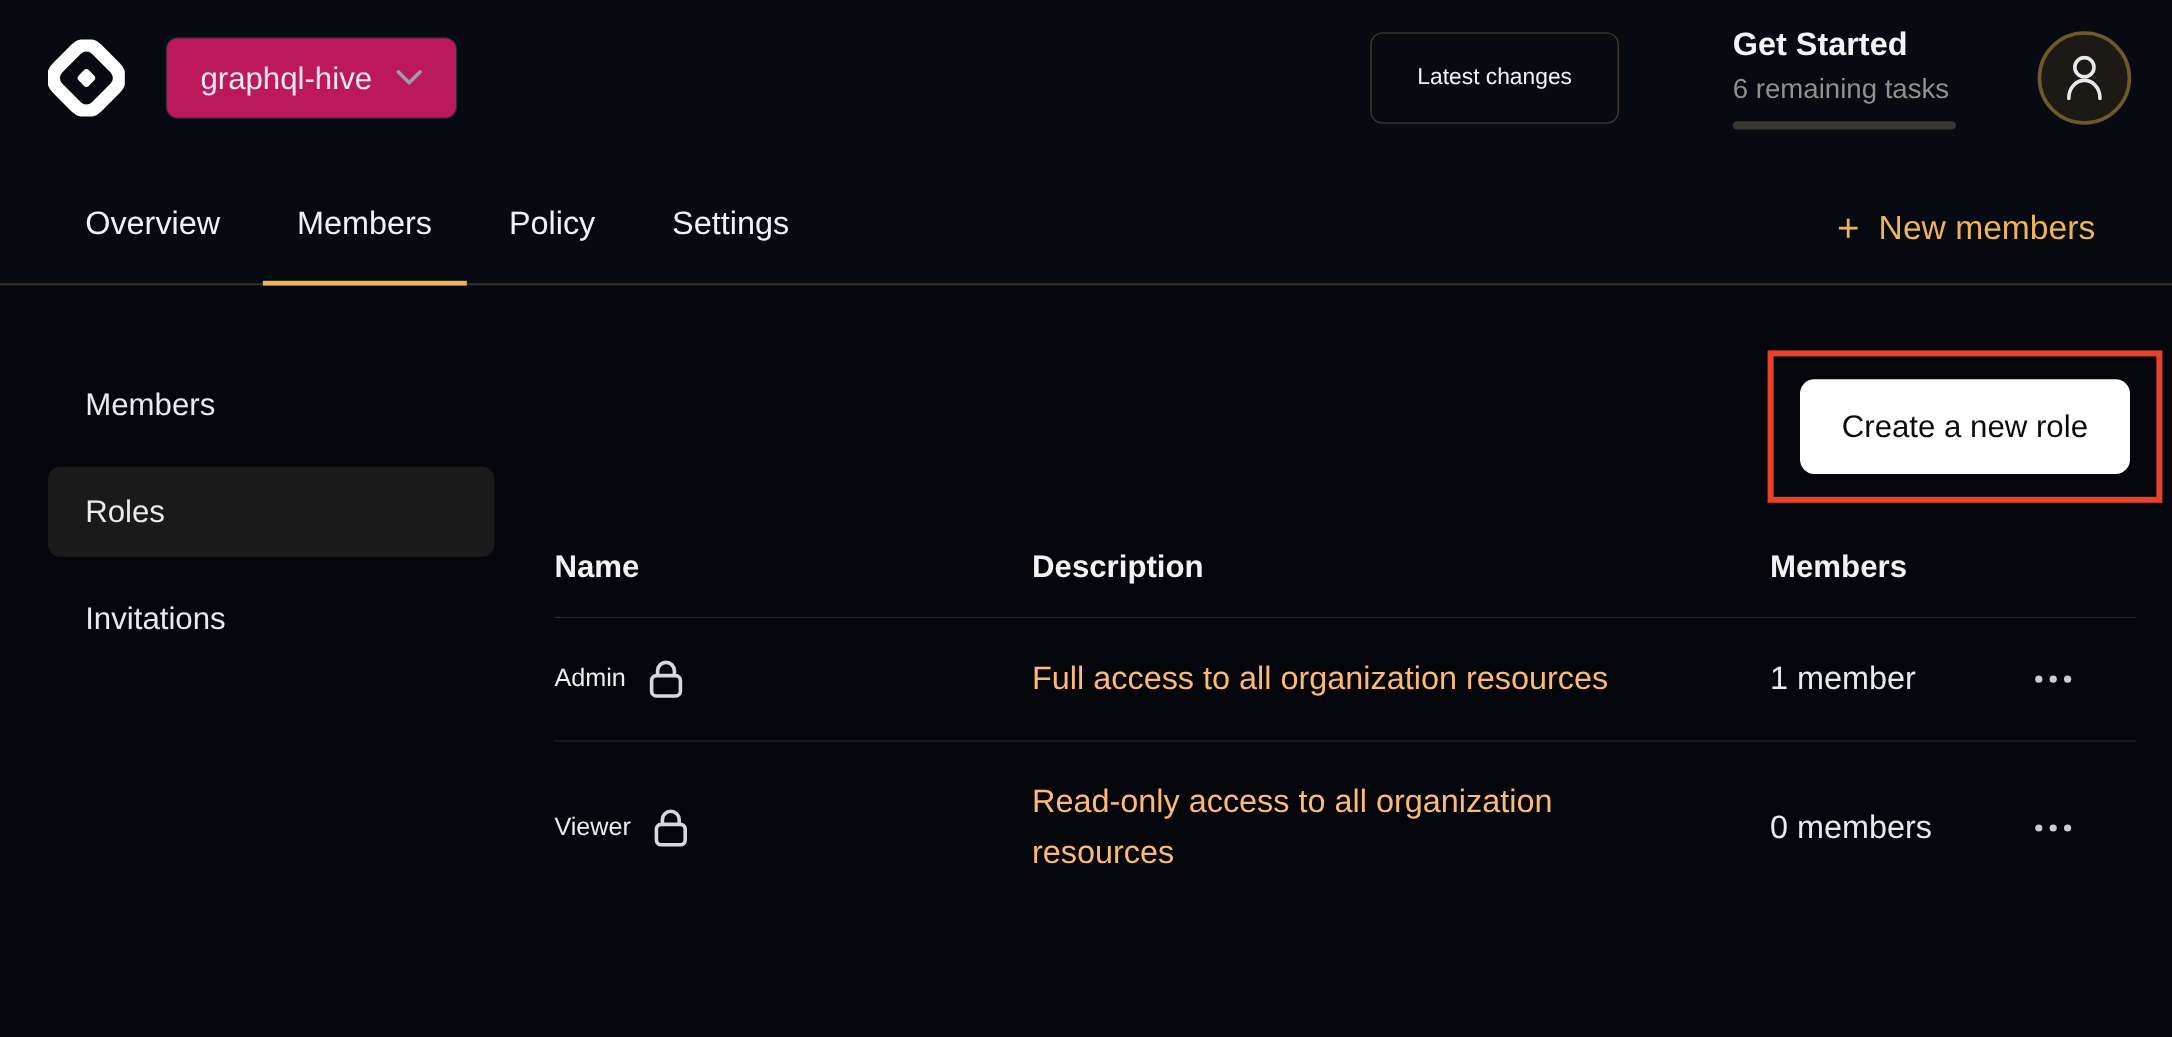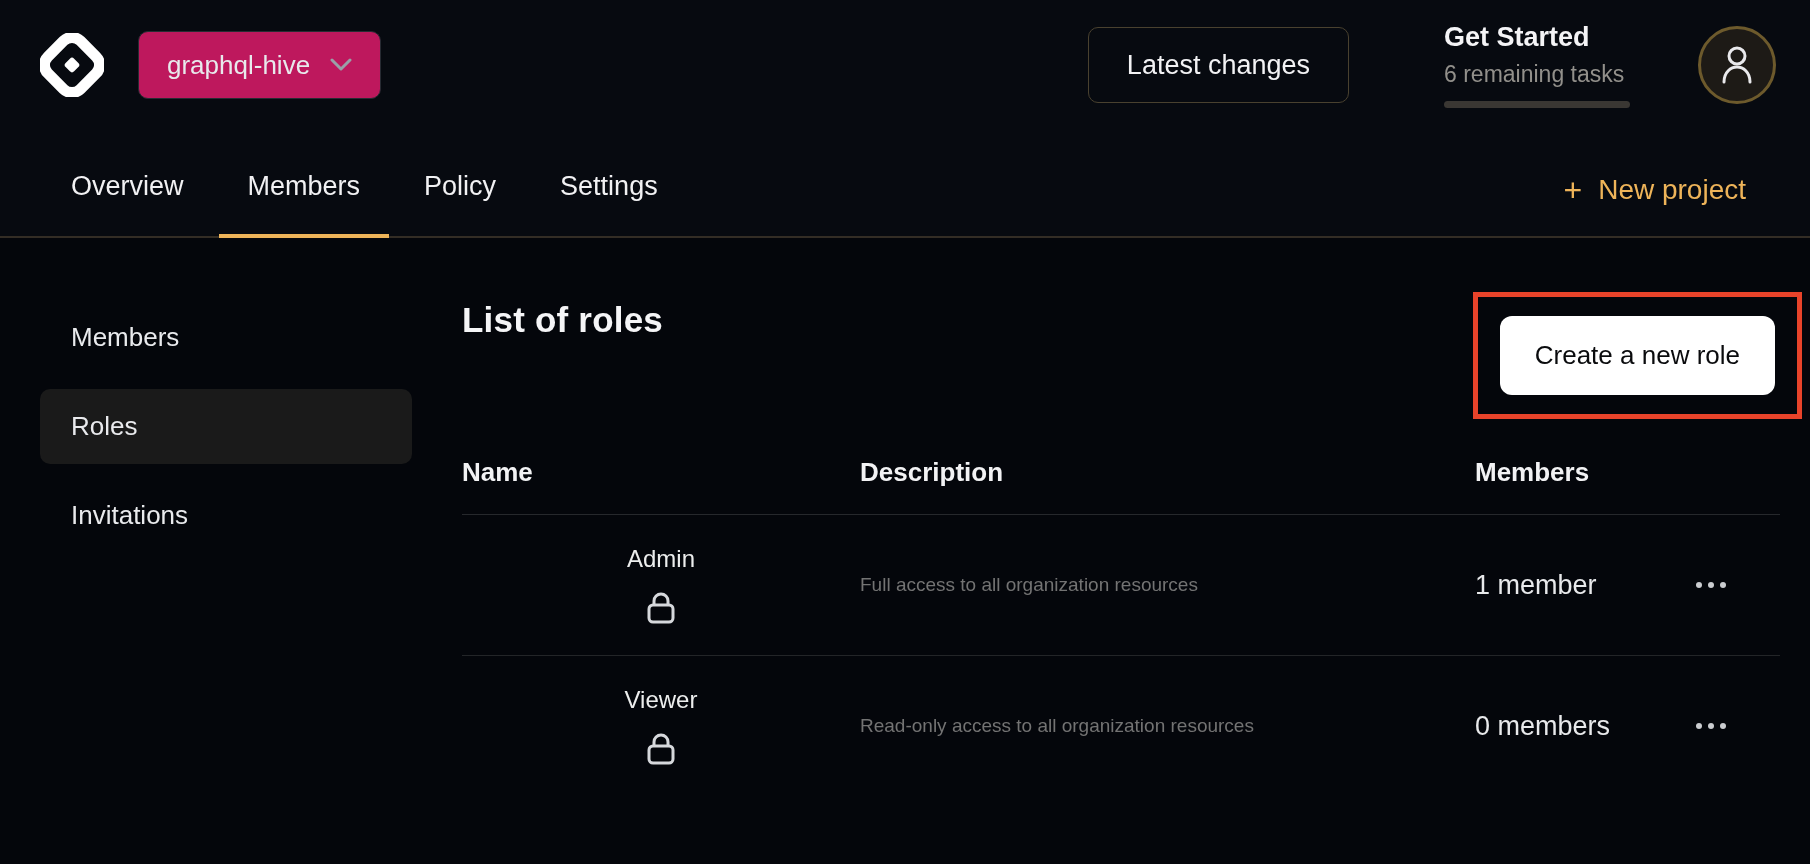--- a/index.html
+++ b/index.html
@@ -34,21 +34,21 @@
   .org-selector .org-name { font-size: 26px; color: #e8e9ec; }
   .header-spacer { flex: 1; }
   .latest-changes-btn {
     height: 76px;
     padding: 16px 38px;
     display: flex;
     align-items: center;
     background: transparent;
     border: 1px solid #49412f;
     border-radius: 10px;
-    font-size: 27px;
+    font-size: 19px;
     color: #f2f2f4;
     font-family: inherit;
     cursor: pointer;
   }
   .get-started {
     margin-left: 95px;
     width: 192px;
     cursor: pointer;
   }
   .gs-title { font-size: 27px; font-weight: 700; color: #f4f4f6; }
@@ -174,27 +174,26 @@
     display: flex;
     align-items: center;
     padding: 30px 0;
     border-bottom: 1px solid #232528;
   }
   .t-row:last-child { border-bottom: none; }
   .role-name {
     display: flex;
     align-items: center;
     gap: 18px;
-    font-size: 24px;
+    font-size: 21px;
     color: #eceded;
-    flex-direction: column;
   }
   .role-desc {
-    font-size: 19px;
-    color: #737373;
+    font-size: 27px;
+    color: #fdba74;
     line-height: 1.55;
     max-width: 505px;
   }
   .members-count { font-size: 27px; color: #e8e9eb; }
   .menu-btn {
     display: flex;
     gap: 6px;
     align-items: center;
     padding: 12px 6px;
     background: transparent;
@@ -245,36 +244,35 @@
 <div class="tabbar">
   <div class="tabs">
     <div class="tab">Overview</div>
     <div class="tab active">Members</div>
     <div class="tab">Policy</div>
     <div class="tab">Settings</div>
   </div>
   <div class="tab-spacer"></div>
   <div class="new-project">
     <span class="plus-glyph">+</span>
-    <span>New project</span>
+    <span>New members</span>
   </div>
 </div>
 
 <div class="content">
 
   <div class="sidebar">
     <div class="side-item">Members</div>
     <div class="side-item active">Roles</div>
     <div class="side-item">Invitations</div>
   </div>
 
   <div class="main">
     <div class="main-top">
       <div>
-        <div class="page-title">List of roles</div>
       </div>
       <div class="annotation-box">
         <button class="create-role-btn">Create a new role</button>
       </div>
     </div>
 
     <div class="roles-table">
       <div class="t-head">
         <div class="col-name">Name</div>
         <div class="col-desc">Description</div>

